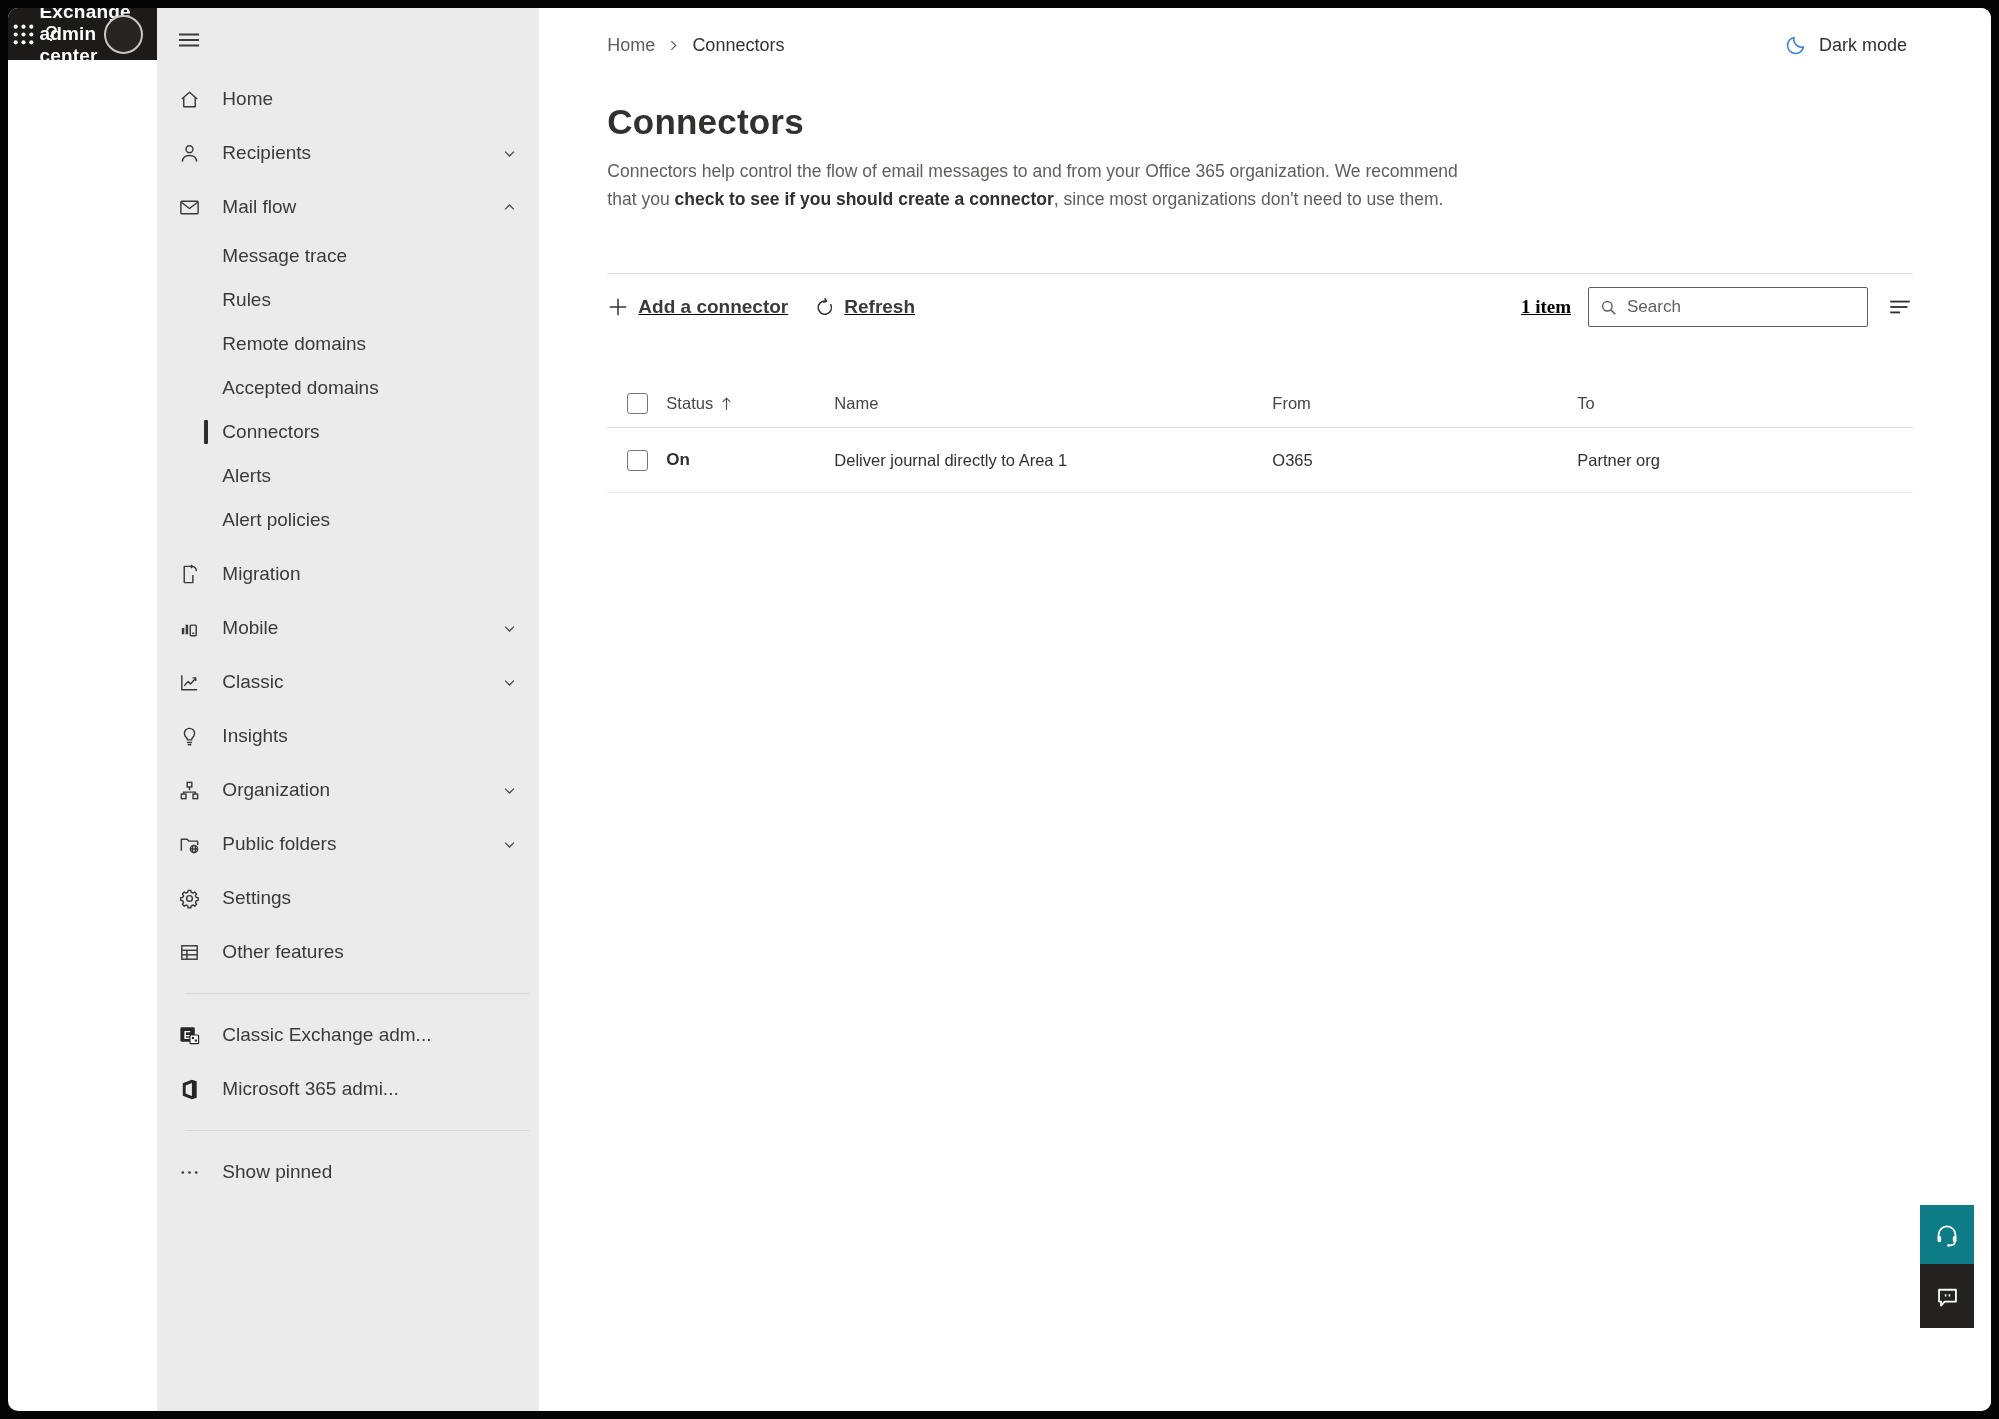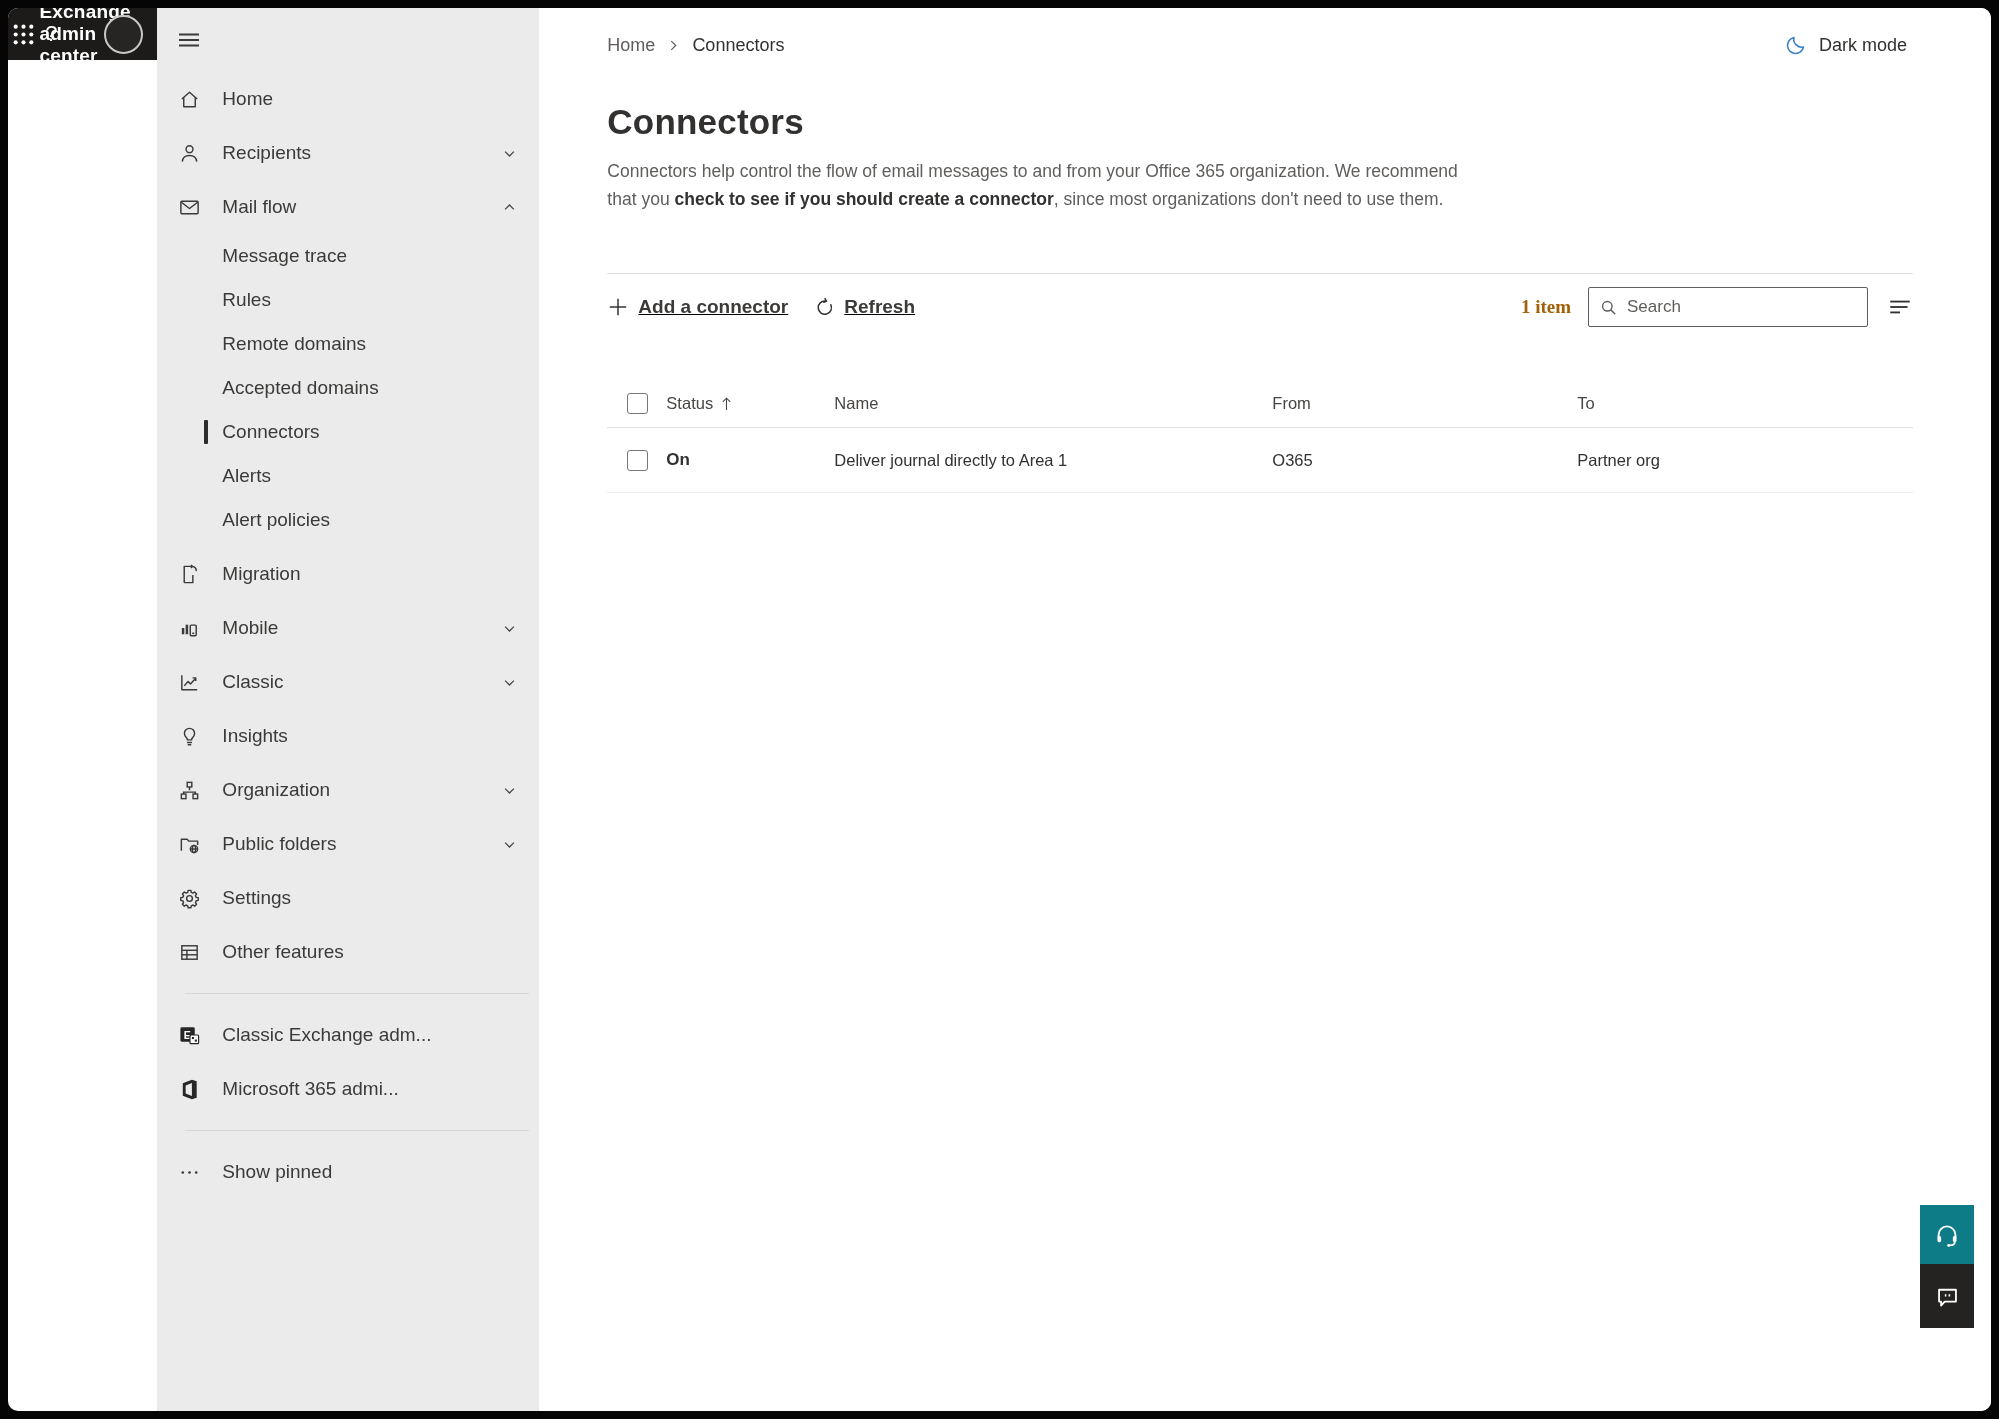--- a/index.html
+++ b/index.html
@@ -88,21 +88,21 @@
   .desc-link { color:#323130; font-weight:600; cursor:pointer; }
 
   .toolbar {
     margin:60px 78px 0 68px; border-top:1px solid #e1dfdd; height:67px;
     display:flex; align-items:center; justify-content:space-between;
   }
   .tb-left { display:flex; align-items:center; gap:26px;text-decoration:underline; }
   .tb-btn { display:flex; align-items:center; gap:9px; color:#3b3a39; font-size:19px; font-weight:600; cursor:pointer; }
   .tb-btn .tb-ic { display:flex; color:#323130; }
   .tb-right { display:flex; align-items:center; }
-  .item-count { font-family:"Liberation Serif", serif; font-weight:700; font-size:19px; color:#a16207; margin-right:17px; }
+  .item-count { font-family:"Liberation Serif", serif; font-weight:700; font-size:19px; color:#000000; margin-right:17px;text-decoration:underline; }
   .tb-search {
     width:280px; height:40px; border:1px solid #605e5c; border-radius:2px;
     display:flex; align-items:center; padding:0 10px; gap:9px; background:#fff;
   }
   .tb-search input {
     border:none; outline:none; flex:1; font-size:17px; color:#323130; background:transparent;
     font-family:"Liberation Sans", sans-serif;
   }
   .tb-search input::placeholder { color:#605e5c; opacity:1; }
   .filter-btn { margin-left:19px; display:flex; color:#323130; cursor:pointer; }

